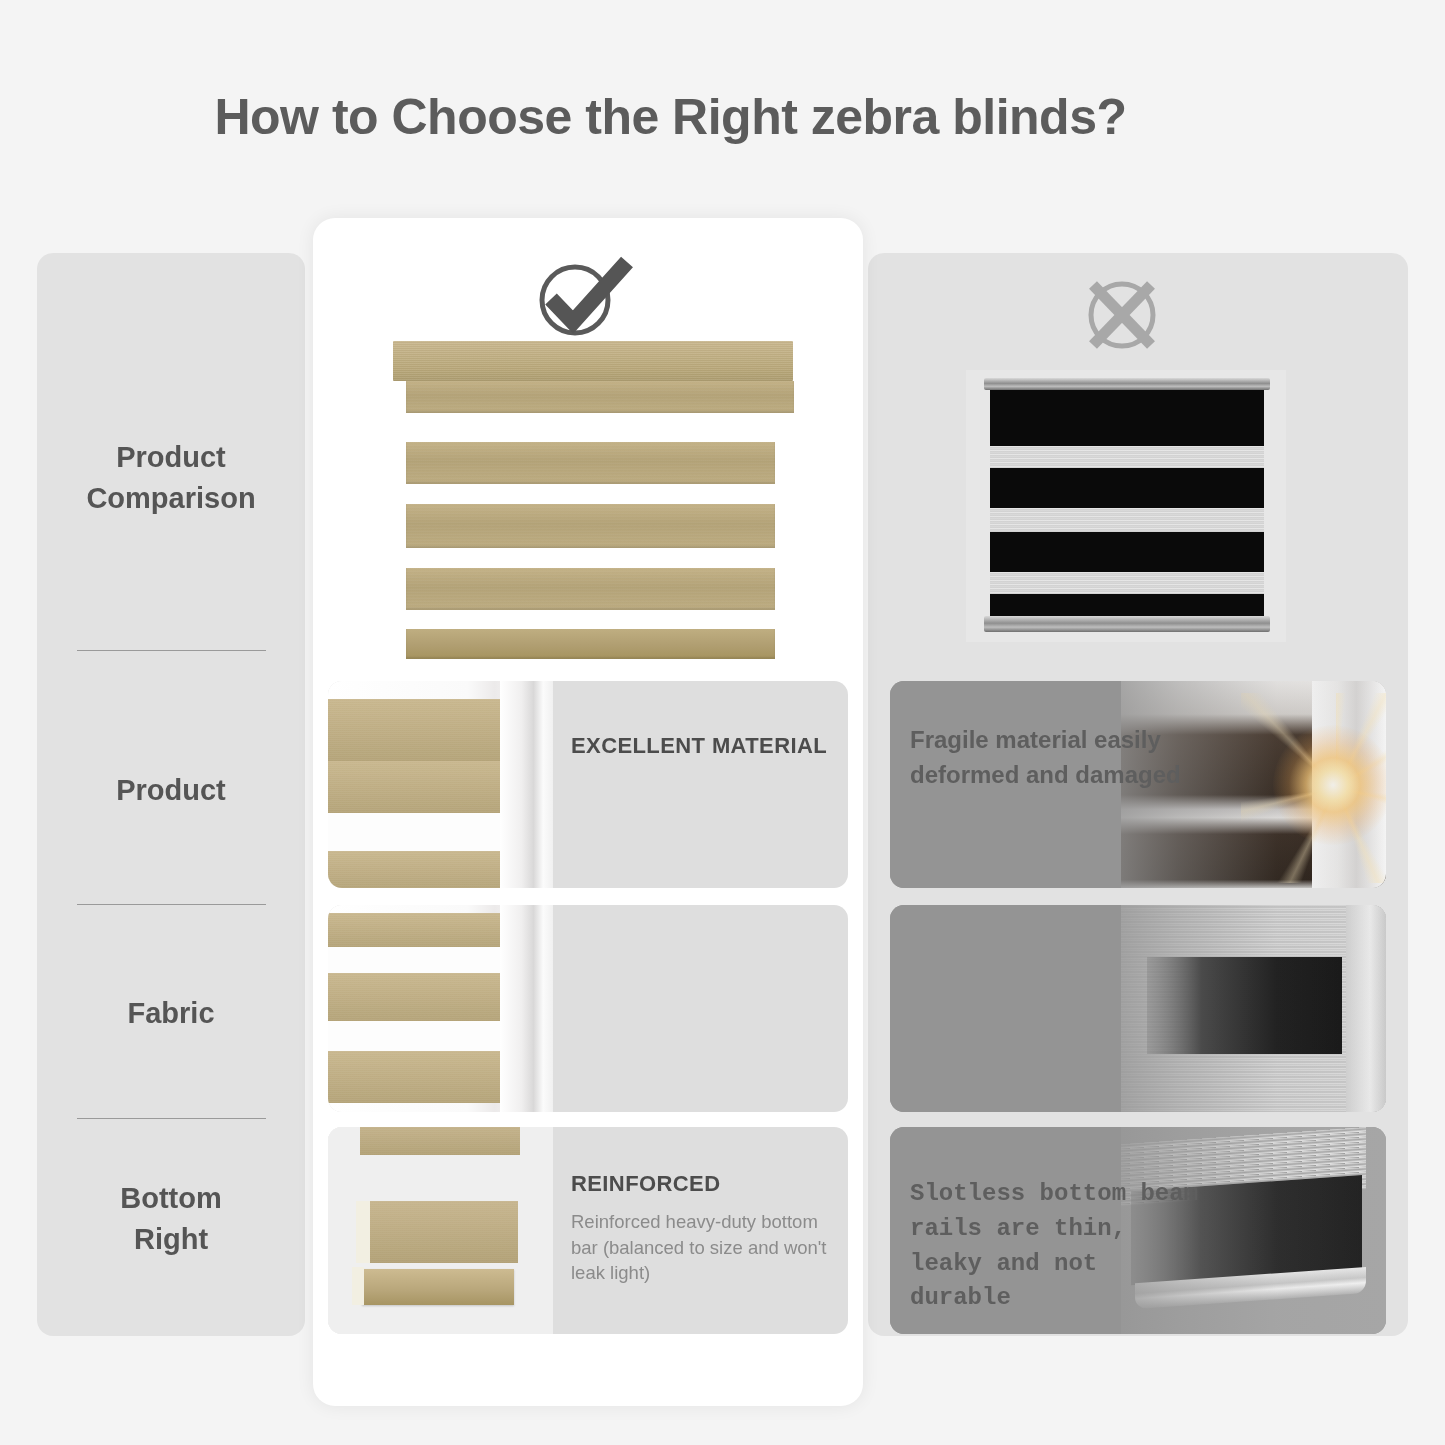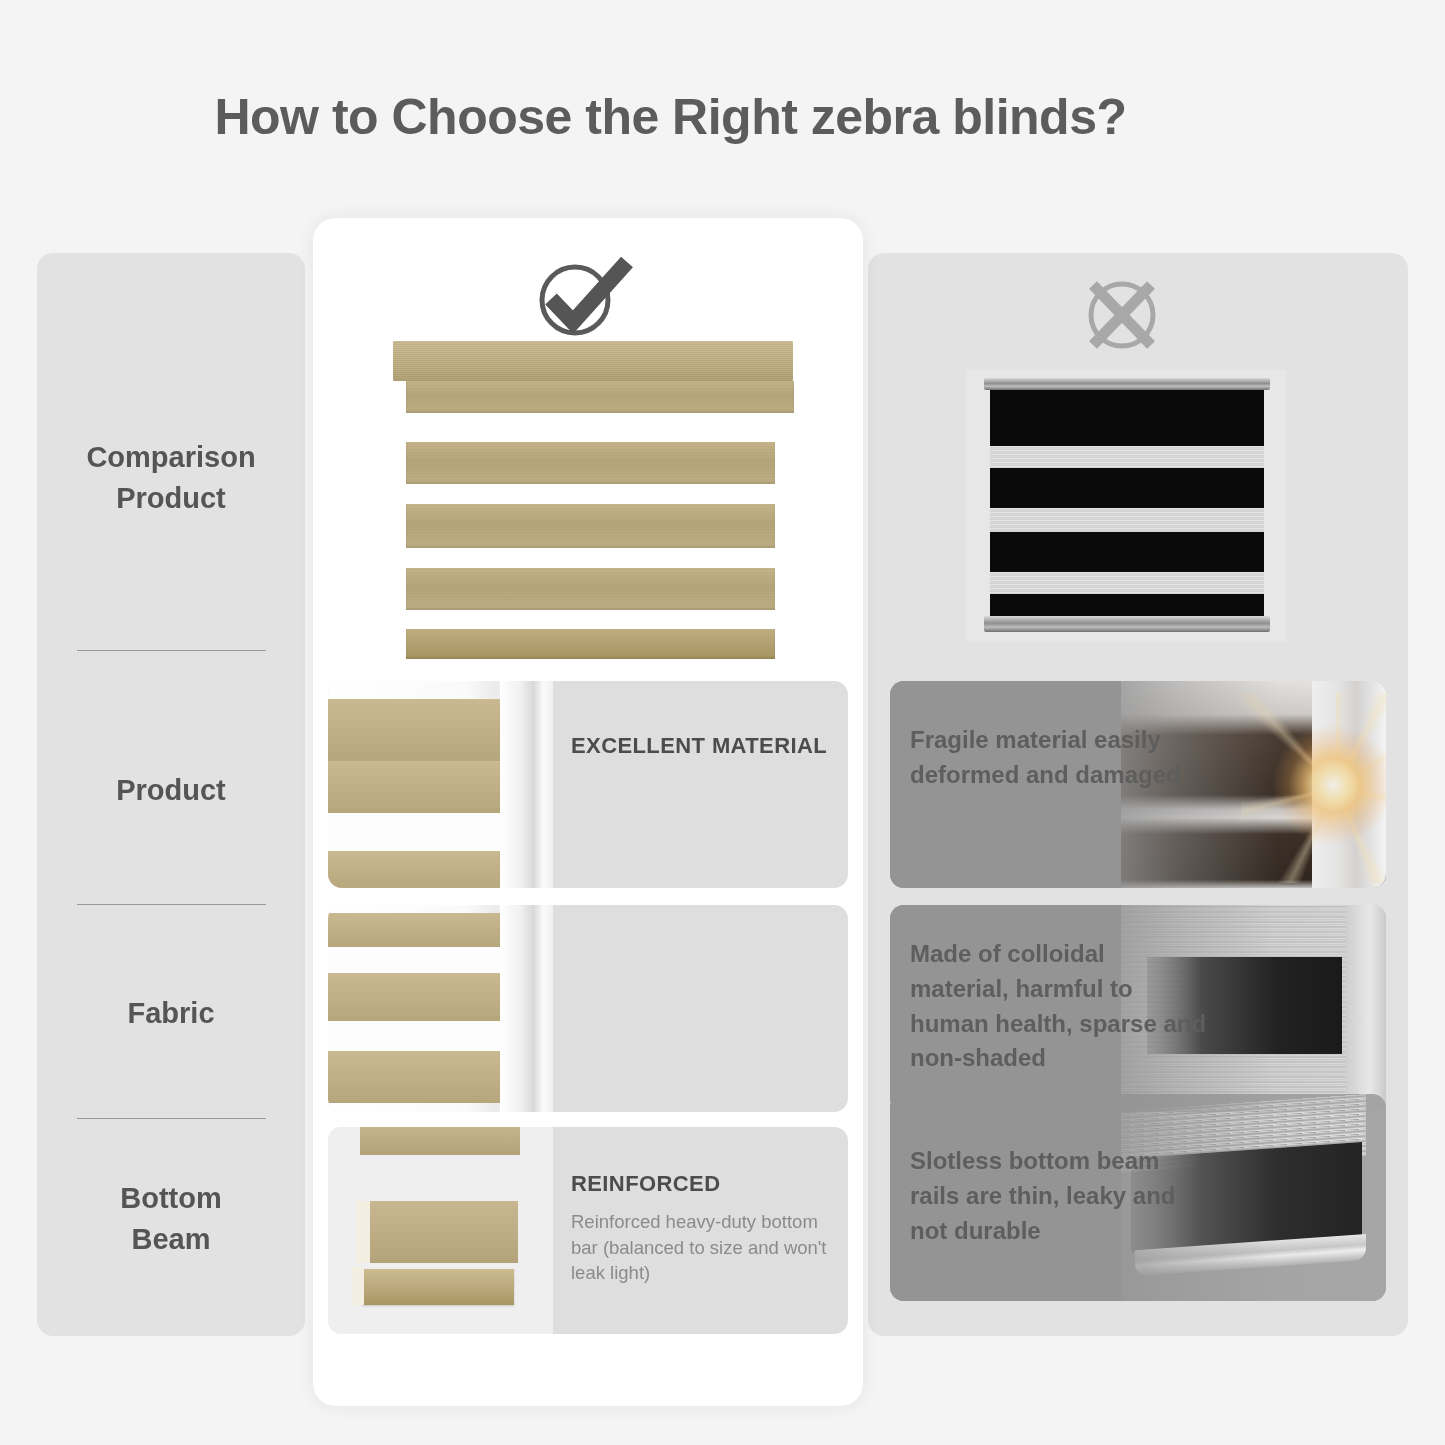--- a/index.html
+++ b/index.html
@@ -278,21 +278,21 @@
 
   
   .card-right {
     left: 890px;
     width: 496px;
     height: 207px;
     background: #949494;
   }
   .card-right.c0 { top: 681px; }
   .card-right.c1 { top: 905px; }
-  .card-right.c2 { top: 1094px; }
+  .card-right.c2 { top: 1127px; font-family: Liberation Mono, monospace; }
 
   .neg-text {
     position: relative;
     z-index: 3;
     padding: 42px 0 0 20px;
     font-size: 24px;
     font-weight: bold;
     color: #5e5e5e;
     line-height: 1.45;
     width: 300px;
@@ -399,28 +399,28 @@
 </head>
 <body>
 
 <div class="page-title">How to Choose the Right zebra blinds?</div>
 
 <div class="panel-left"></div>
 <div class="panel-right"></div>
 <div class="panel-center"></div>
 
 <div class="row-label r0">
+  <div>Product</div>
   <div>Comparison</div>
-  <div>Product</div>
 </div>
 <div class="row-label r1">Product</div>
 <div class="row-label r2">Fabric</div>
 <div class="row-label r3">
   <div>Bottom</div>
-  <div>Beam</div>
+  <div>Right</div>
 </div>
 
 <div class="divider d0"></div>
 <div class="divider d1"></div>
 <div class="divider d2"></div>
 
 <div class="icon-check">
   <svg viewBox="0 0 104 86" width="104" height="86">
     <circle cx="44" cy="46" r="33" fill="none" stroke="#5a5a5a" stroke-width="5"></circle>
     <path d="M20 45 L42 68 L96 8" fill="none" stroke="#555555" stroke-width="16" stroke-linejoin="miter" stroke-linecap="butt"></path>
@@ -508,21 +508,20 @@
   <div class="neg-text">Fragile material easily deformed and damaged</div>
 </div>
 
 <div class="card card-right c1">
   <div class="neg-photo">
     <div class="mesh-window"></div>
     <div class="mesh-dark"></div>
     <div class="mesh-frame"></div>
   </div>
   <div class="neg-veil"></div>
-  <div class="neg-text">Made of colloidal material, harmful to human health, sparse and non-shaded</div>
 </div>
 
 <div class="card card-right c2">
   <div class="neg-photo">
     <div class="rail-photo">
       <div class="rail-slats"></div>
       <div class="rail-dark"></div>
       <div class="rail-bar"></div>
     </div>
   </div>

